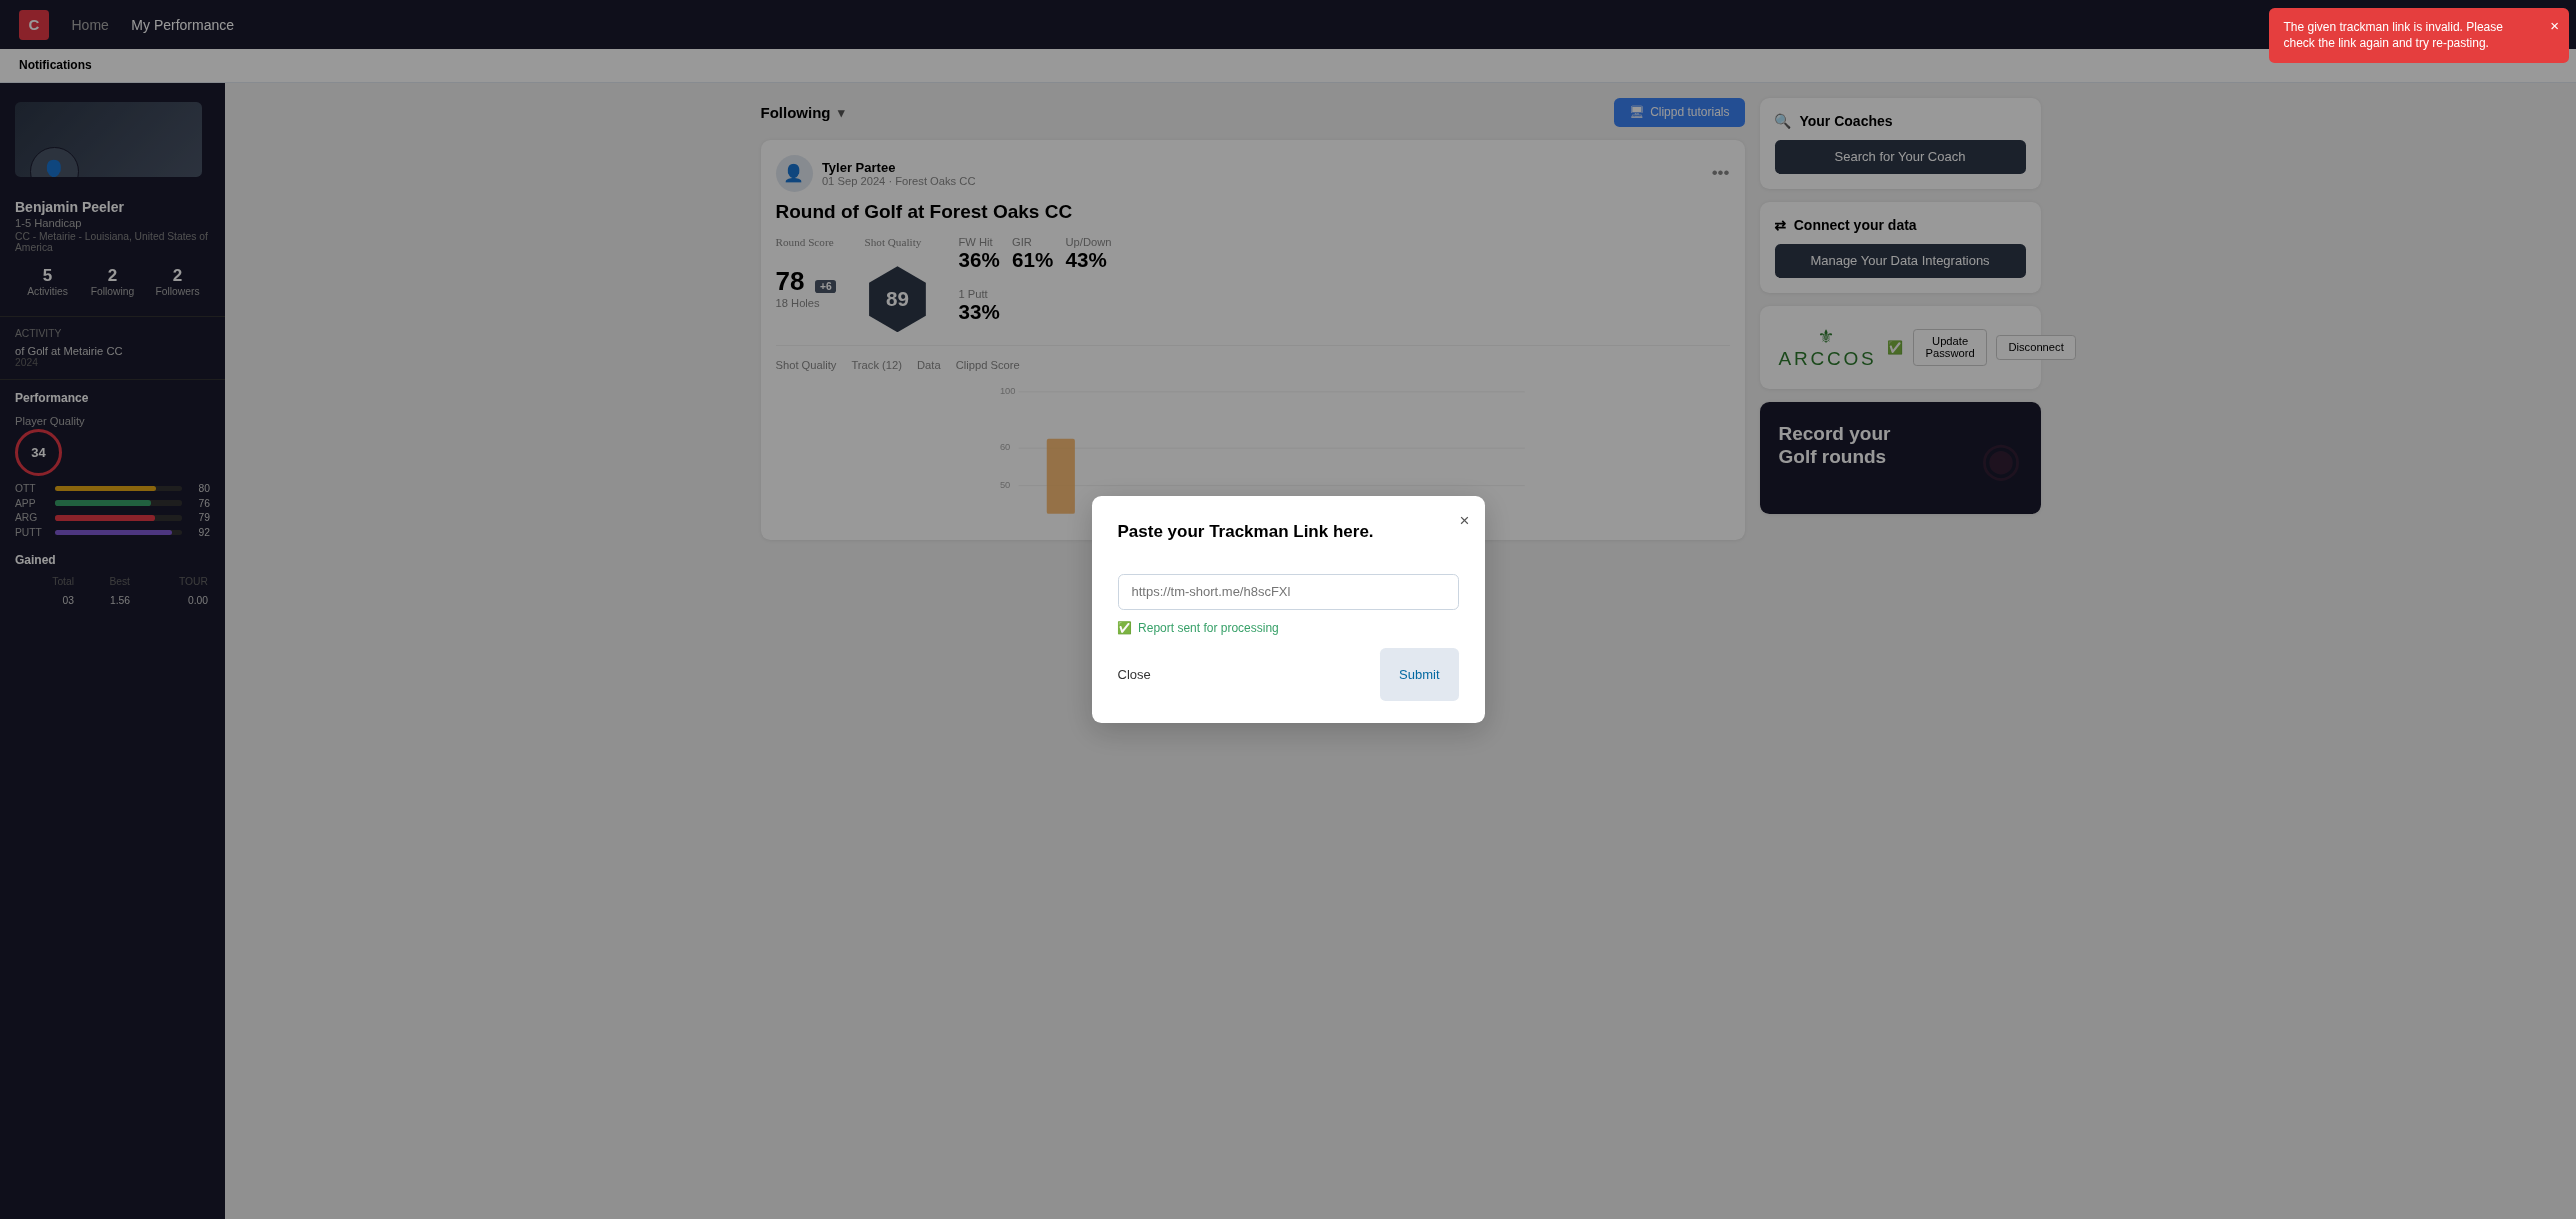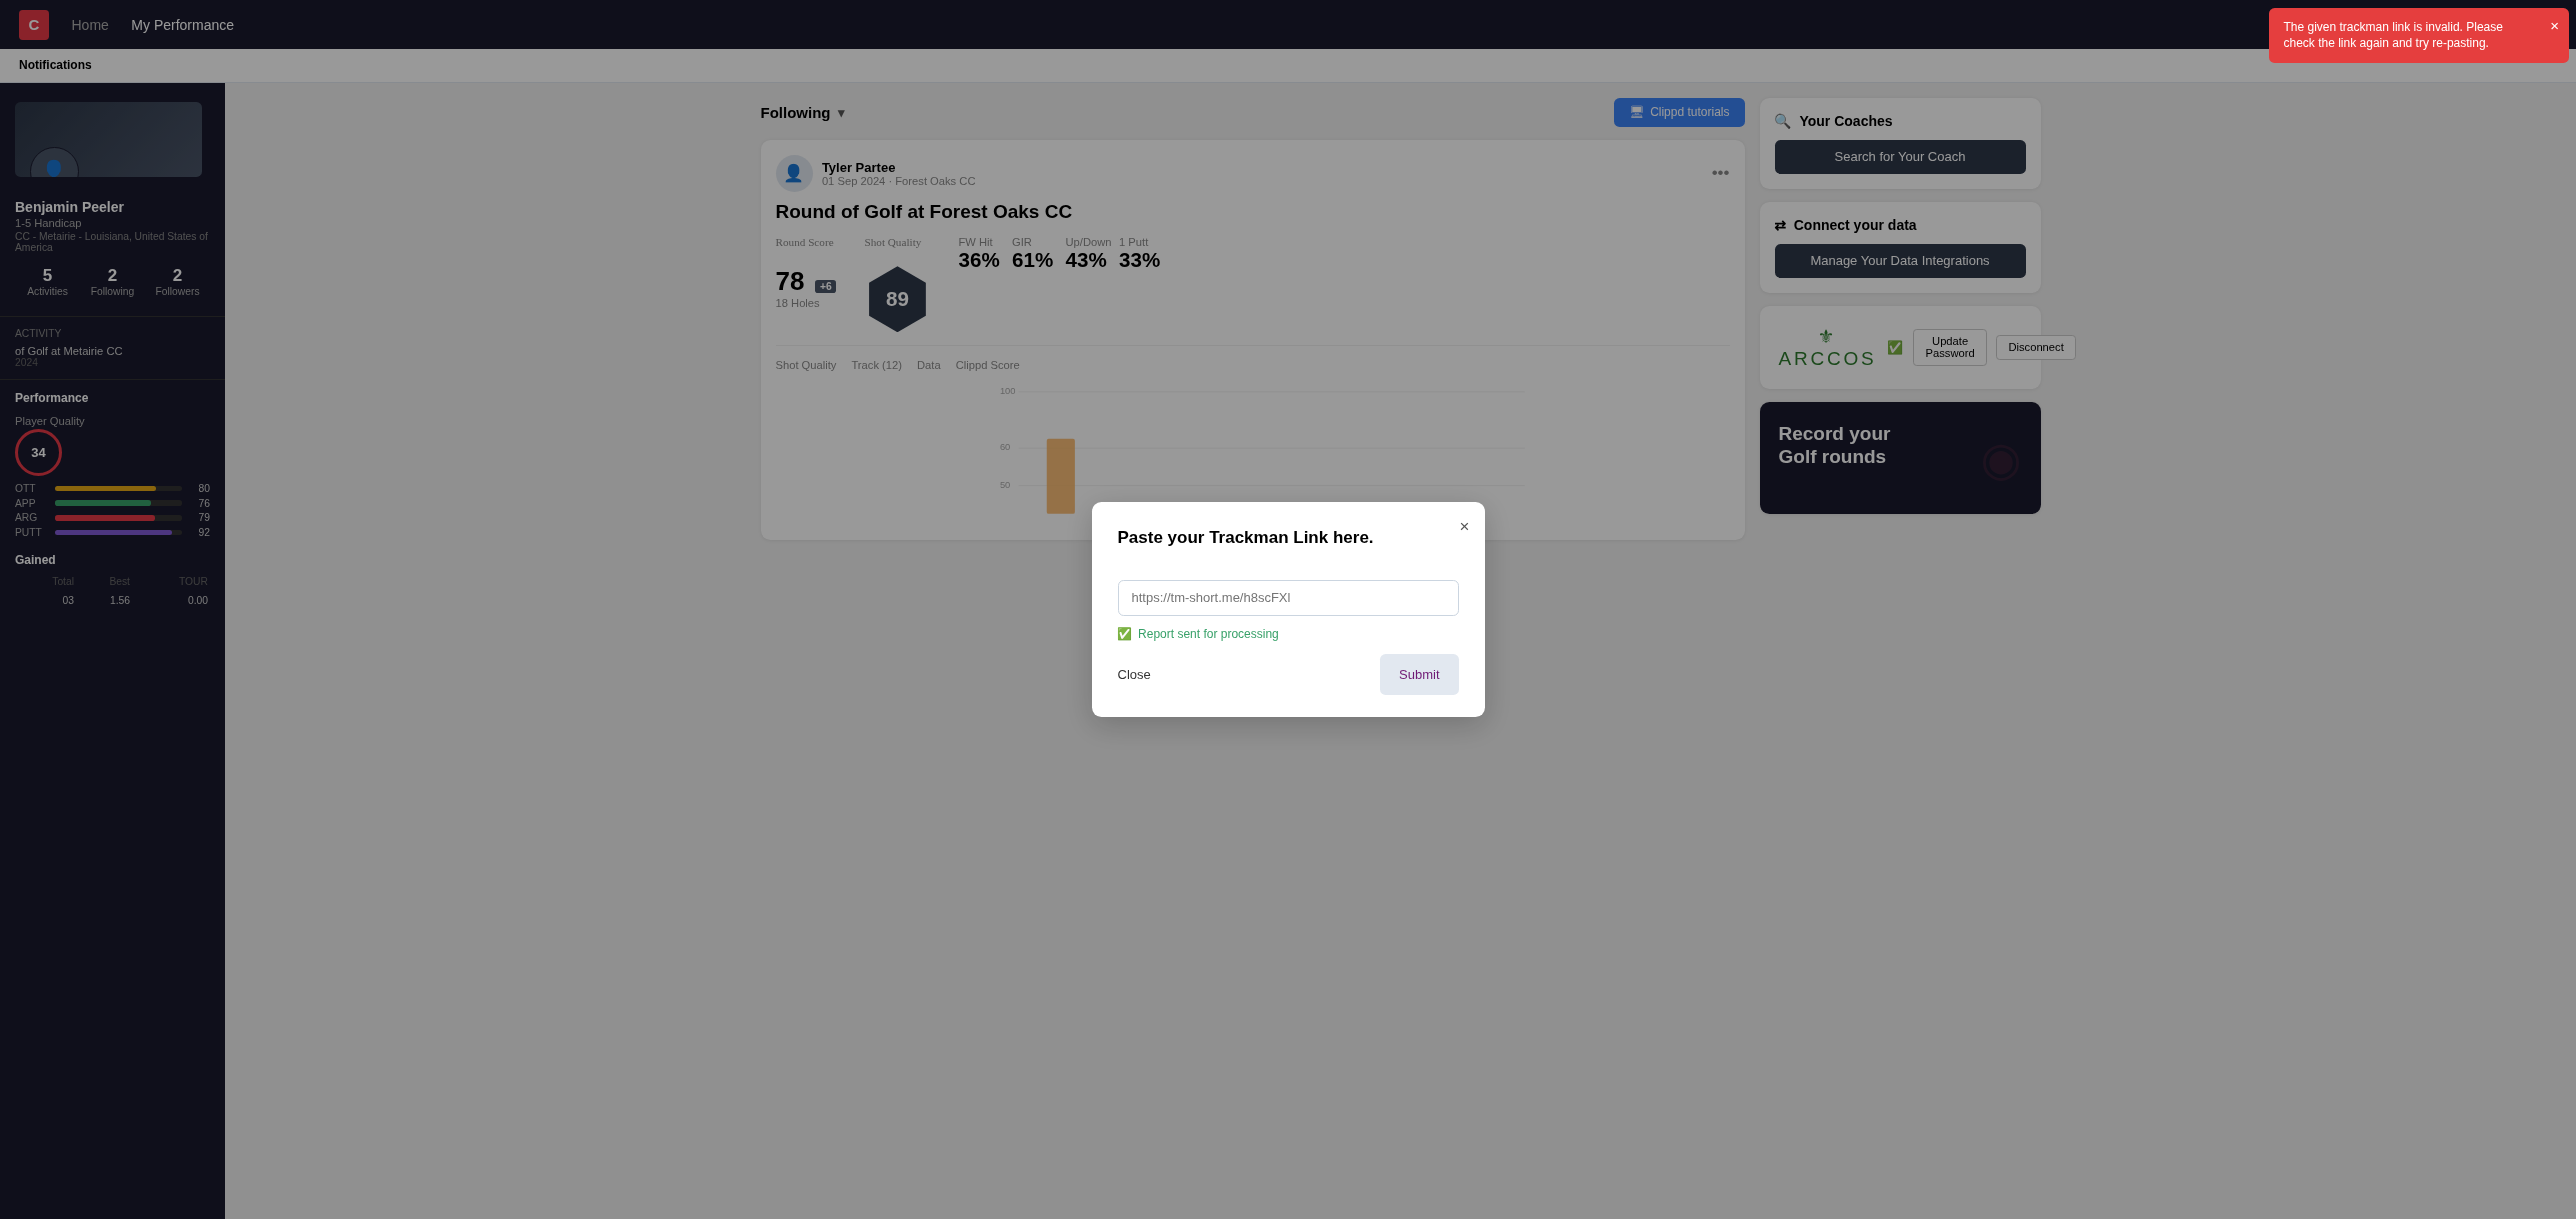--- a/index.html
+++ b/index.html
@@ -152,21 +152,21 @@
       font-size: 10.3px; padding: 0.9px 4.7px; border-radius: 2.8px; margin-left: 3.7px;
     }
     .feed-stat-sub { font-size: 11.2px; color: #888; }
     .shot-quality-hex {
       width: 66px; height: 66px;
       background: #2d3748; color: white;
       display: flex; align-items: center; justify-content: center;
       font-size: 20.6px; font-weight: 700;
       clip-path: polygon(50% 0%, 93% 25%, 93% 75%, 50% 100%, 7% 75%, 7% 25%);
     }
-    .feed-fw-grid { display: grid; grid-template-columns: 1fr 1fr 1fr 1fr; gap: 7.5px; }
+    .feed-fw-grid { display: grid; grid-template-columns: 1fr 1fr 1fr; gap: 7.5px; }
     .feed-fw-item { }
     .feed-fw-label { font-size: 11.2px; color: #888; }
     .feed-fw-val { font-size: 20.6px; font-weight: 700; }
 
     
     .chart-tabs {
       display: flex; gap: 15px; border-top: 0.9px solid #f0f0f0;
       padding-top: 9.4px; margin-top: 3.7px; overflow-x: auto;
     }
     .chart-tab {
@@ -252,23 +252,23 @@
     .modal-success {
       display: flex; align-items: center; gap: 5.6px;
       font-size: 12px; color: #38a169; margin-bottom: 13px;
     }
     .modal-footer { display: flex; align-items: center; justify-content: space-between; }
     .modal-close-btn {
       background: none; border: none; font-size: 13px;
       cursor: pointer; color: #333; font-weight: 500;
     }
     .modal-submit-btn {
-      background: #e2e8f0; color: #701a75;
+      background: #e2e8f0; color: #0369a1;
       border: none; border-radius: 5.6px;
-      padding: 13px 19px; font-size: 13px; cursor: default;
+      padding: 19px 19px; font-size: 13px; cursor: default;
     }
   </style>
 </head>
 <body>
 
 <nav class="topnav">
   <div class="topnav-logo">
     <span>C</span>
   </div>
   <div class="topnav-links">

